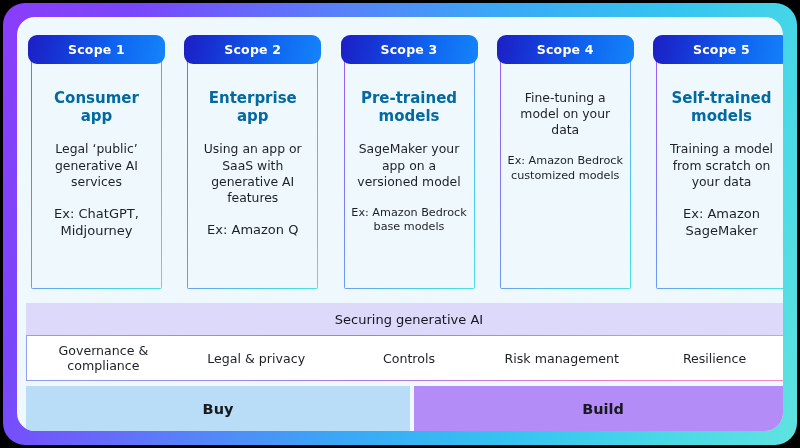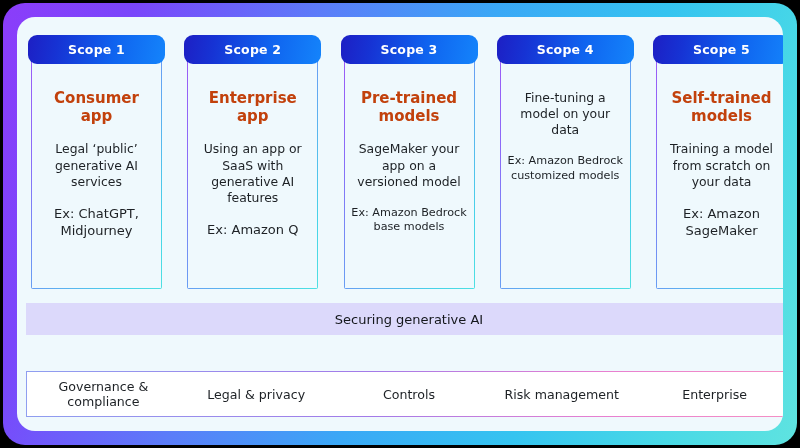--- a/index.html
+++ b/index.html
@@ -91,21 +91,21 @@
     width: 100%;
     height: 100%;
     box-sizing: border-box;
     background: #eff9fd;
     padding: 16px 6px 8px 6px;
     display: flex;
     flex-direction: column;
     align-items: center;
   }
   .card-title {
-    color: #c2410c;
+    color: #0369a1;
     font-weight: bold;
     text-align: center;
     line-height: 1.18;
     margin-top: 16px;
   }
   .card-title.one-line { font-size: 15px; }
   .card-title.two-line { font-size: 15px; }
 
   .card-desc {
     color: #1d2125;
@@ -145,21 +145,20 @@
     left: 9px;
     top: 318px;
     width: 766px;
     height: 46px;
     box-sizing: border-box;
     background: #ffffff;
     border: 1px solid;
     border-image: linear-gradient(90deg, #8f9ef0 0%, #a37ae8 45%, #e77fd0 75%, #f58fc4 100%) 1;
     display: flex;
     align-items: center;
-    margin-top: 36px;
   }
   .pillar {
     flex: 1;
     text-align: center;
     color: #1d2125;
     font-size: 12.6px;
   }
 
   
   .buybuild {
@@ -255,18 +254,23 @@
 
     <div class="securing-band">
       <span>Securing generative AI</span>
     </div>
 
     <div class="pillars">
       <div class="pillar">Governance &amp; compliance</div>
       <div class="pillar">Legal &amp; privacy</div>
       <div class="pillar">Controls</div>
       <div class="pillar">Risk management</div>
-      <div class="pillar">Enterprise</div>
-    </div>
-
+      <div class="pillar">Resilience</div>
+    </div>
+
+    <div class="buybuild">
+      <div class="bb-seg bb-buy">Buy</div>
+      <div class="bb-gap"></div>
+      <div class="bb-seg bb-build">Build</div>
+    </div>
 
   </div>
 </div>
 
 </body></html>

